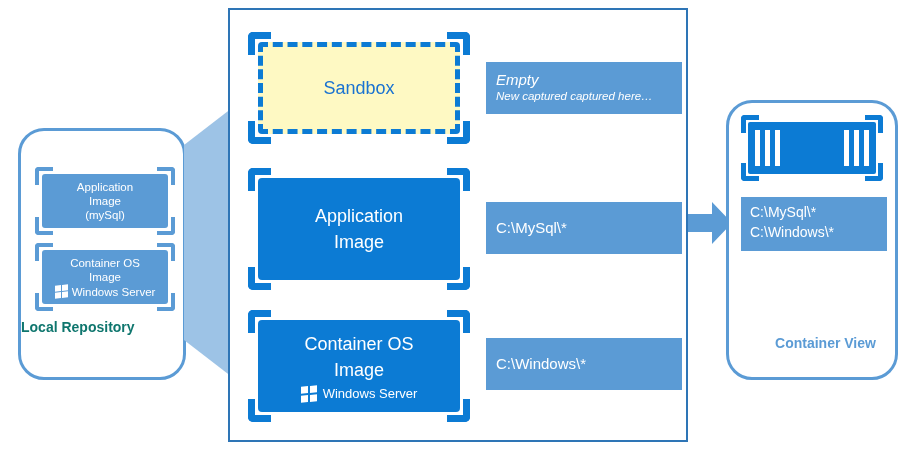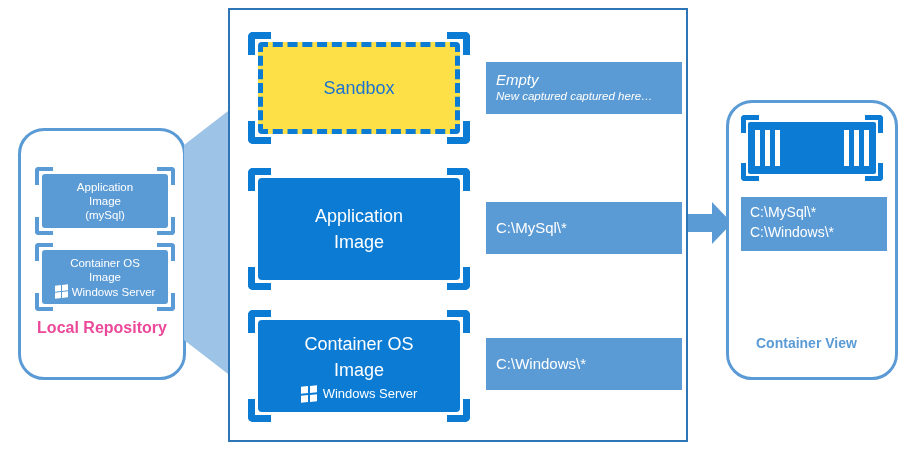--- a/index.html
+++ b/index.html
@@ -92,24 +92,23 @@
   }
   .winlogo i:nth-child(1) { left: 0;   top: 0;   width: 5.5px; height: 5.5px; }
   .winlogo i:nth-child(2) { left: 7px; top: 0;   width: 6px;   height: 5.5px; }
   .winlogo i:nth-child(3) { left: 0;   top: 7px; width: 5.5px; height: 6px; }
   .winlogo i:nth-child(4) { left: 7px; top: 7px; width: 6px;   height: 6px; }
 
   #local-repo-label {
     position: absolute;
     left: 0; right: 0;
     top: 188px;
-    text-align: center;
-    color: #ec4899;
+    color: #0f766e;
     font-weight: bold;
-    font-size: 16px;
+    font-size: 14px;
     line-height: 17px;
   }
 
   
   #repo-to-host-funnel {
     position: absolute;
     left: 184px;
     top: 100px;
     width: 48px;
     height: 285px;
@@ -159,21 +158,21 @@
     border-radius: 4px;
     font-size: 18px;
     line-height: 26px;
     text-align: center;
   }
   .layer-inner.filled {
     background: #0C7BD4;
     color: #ffffff;
   }
   .layer-inner.dashed {
-    background: #fde047;
+    background: #fef9c3;
     color: #1A73D1;
     border: 5px dashed #0C7BD4;
     box-sizing: border-box;
     justify-content: center;
   }
   #sandbox-layer-box { top: 22px; height: 112px; }
   #app-image-layer-box { top: 158px; height: 122px; }
   #os-image-layer-box { top: 300px; height: 112px; }
 
   .winrow-lg { gap: 6px; margin-top: 3px; font-size: 13px; line-height: 16px; }
@@ -274,21 +273,21 @@
     color: #ffffff;
     padding: 5px 9px;
     box-sizing: border-box;
     font-size: 14px;
     line-height: 20px;
   }
   #container-view-label {
     position: absolute;
     left: 0; right: 0;
     top: 232px;
-    text-align: left;
+    text-align: center;
     color: #5B9BD5;
     font-weight: bold;
     font-size: 14px;
     padding-left: 27px;
   }
 </style>
 </head>
 <body>
 
 <div id="local-repo-panel">

